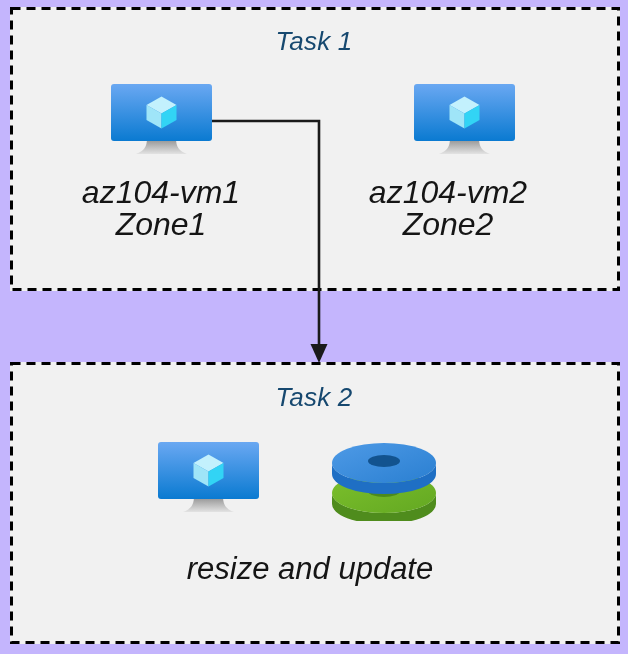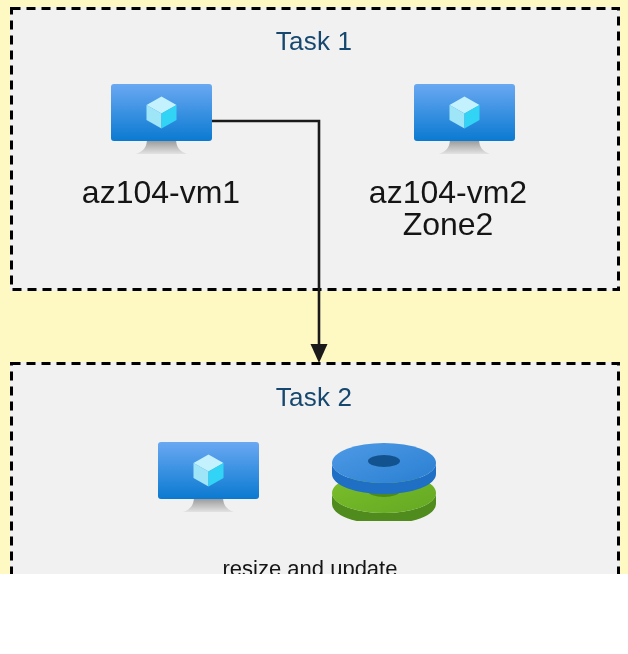--- a/index.html
+++ b/index.html
@@ -8,23 +8,24 @@
     padding: 0;
     background: #ffffff;
   }
   body {
     font-family: "Liberation Sans", sans-serif;
     -webkit-font-smoothing: antialiased;
   }
   #canvas {
     position: relative;
     width: 628px;
-    height: 574px;
-    background: #fef9c3;
+    height: 654px;
+    background: #c4b5fd;
     overflow: hidden;
+    font-style: italic;
   }
 
   
   .task-box {
     position: absolute;
     background: #f1f1f1;
     box-sizing: border-box;
   }
   .task-box .dash-svg {
     position: absolute;
@@ -75,21 +76,21 @@
     text-align: center;
     color: #151515;
     font-size: 32px;
     line-height: 32px;
     white-space: nowrap;
   }
   #vm1-caption { left:  61px; top: 176px; width: 200px; }
   #vm2-caption { left: 348px; top: 176px; width: 200px; }
   #task2-caption {
     left: 110px; top: 553px; width: 400px;
-    font-size: 22px; line-height: 32px;
+    font-size: 31px; line-height: 32px;
   }
 
   
   #connector {
     position: absolute;
     left: 0;
     top: 0;
     width: 628px;
     height: 654px;
     pointer-events: none;
@@ -126,20 +127,21 @@
       <g transform="translate(51.5,29.5)">
         <path d="M0 -16 L15 -7.5 L0 1 L-15 -7.5 Z" fill="#c3f1fd"></path>
         <path d="M-15 -7.5 L0 1 L0 16 L-15 7.5 Z" fill="#9fe5f8"></path>
         <path d="M15 -7.5 L0 1 L0 16 L15 7.5 Z" fill="#32d4f5"></path>
       </g>
     </svg>
   </div>
 
   <div class="node-caption" id="vm1-caption">
     <div>az104-vm1</div>
+    <div>Zone1</div>
   </div>
 
   <div class="vm-icon" id="vm2-icon">
     <svg width="103" height="78" viewBox="0 0 103 78" aria-hidden="true">
       <defs>
         <linearGradient id="scr-g2" x1="0" y1="0" x2="0" y2="1">
           <stop offset="0" stop-color="#6aa8f2"></stop>
           <stop offset="1" stop-color="#0a7ad1"></stop>
         </linearGradient>
         <linearGradient id="stand-g2" x1="0" y1="0" x2="0" y2="1">

